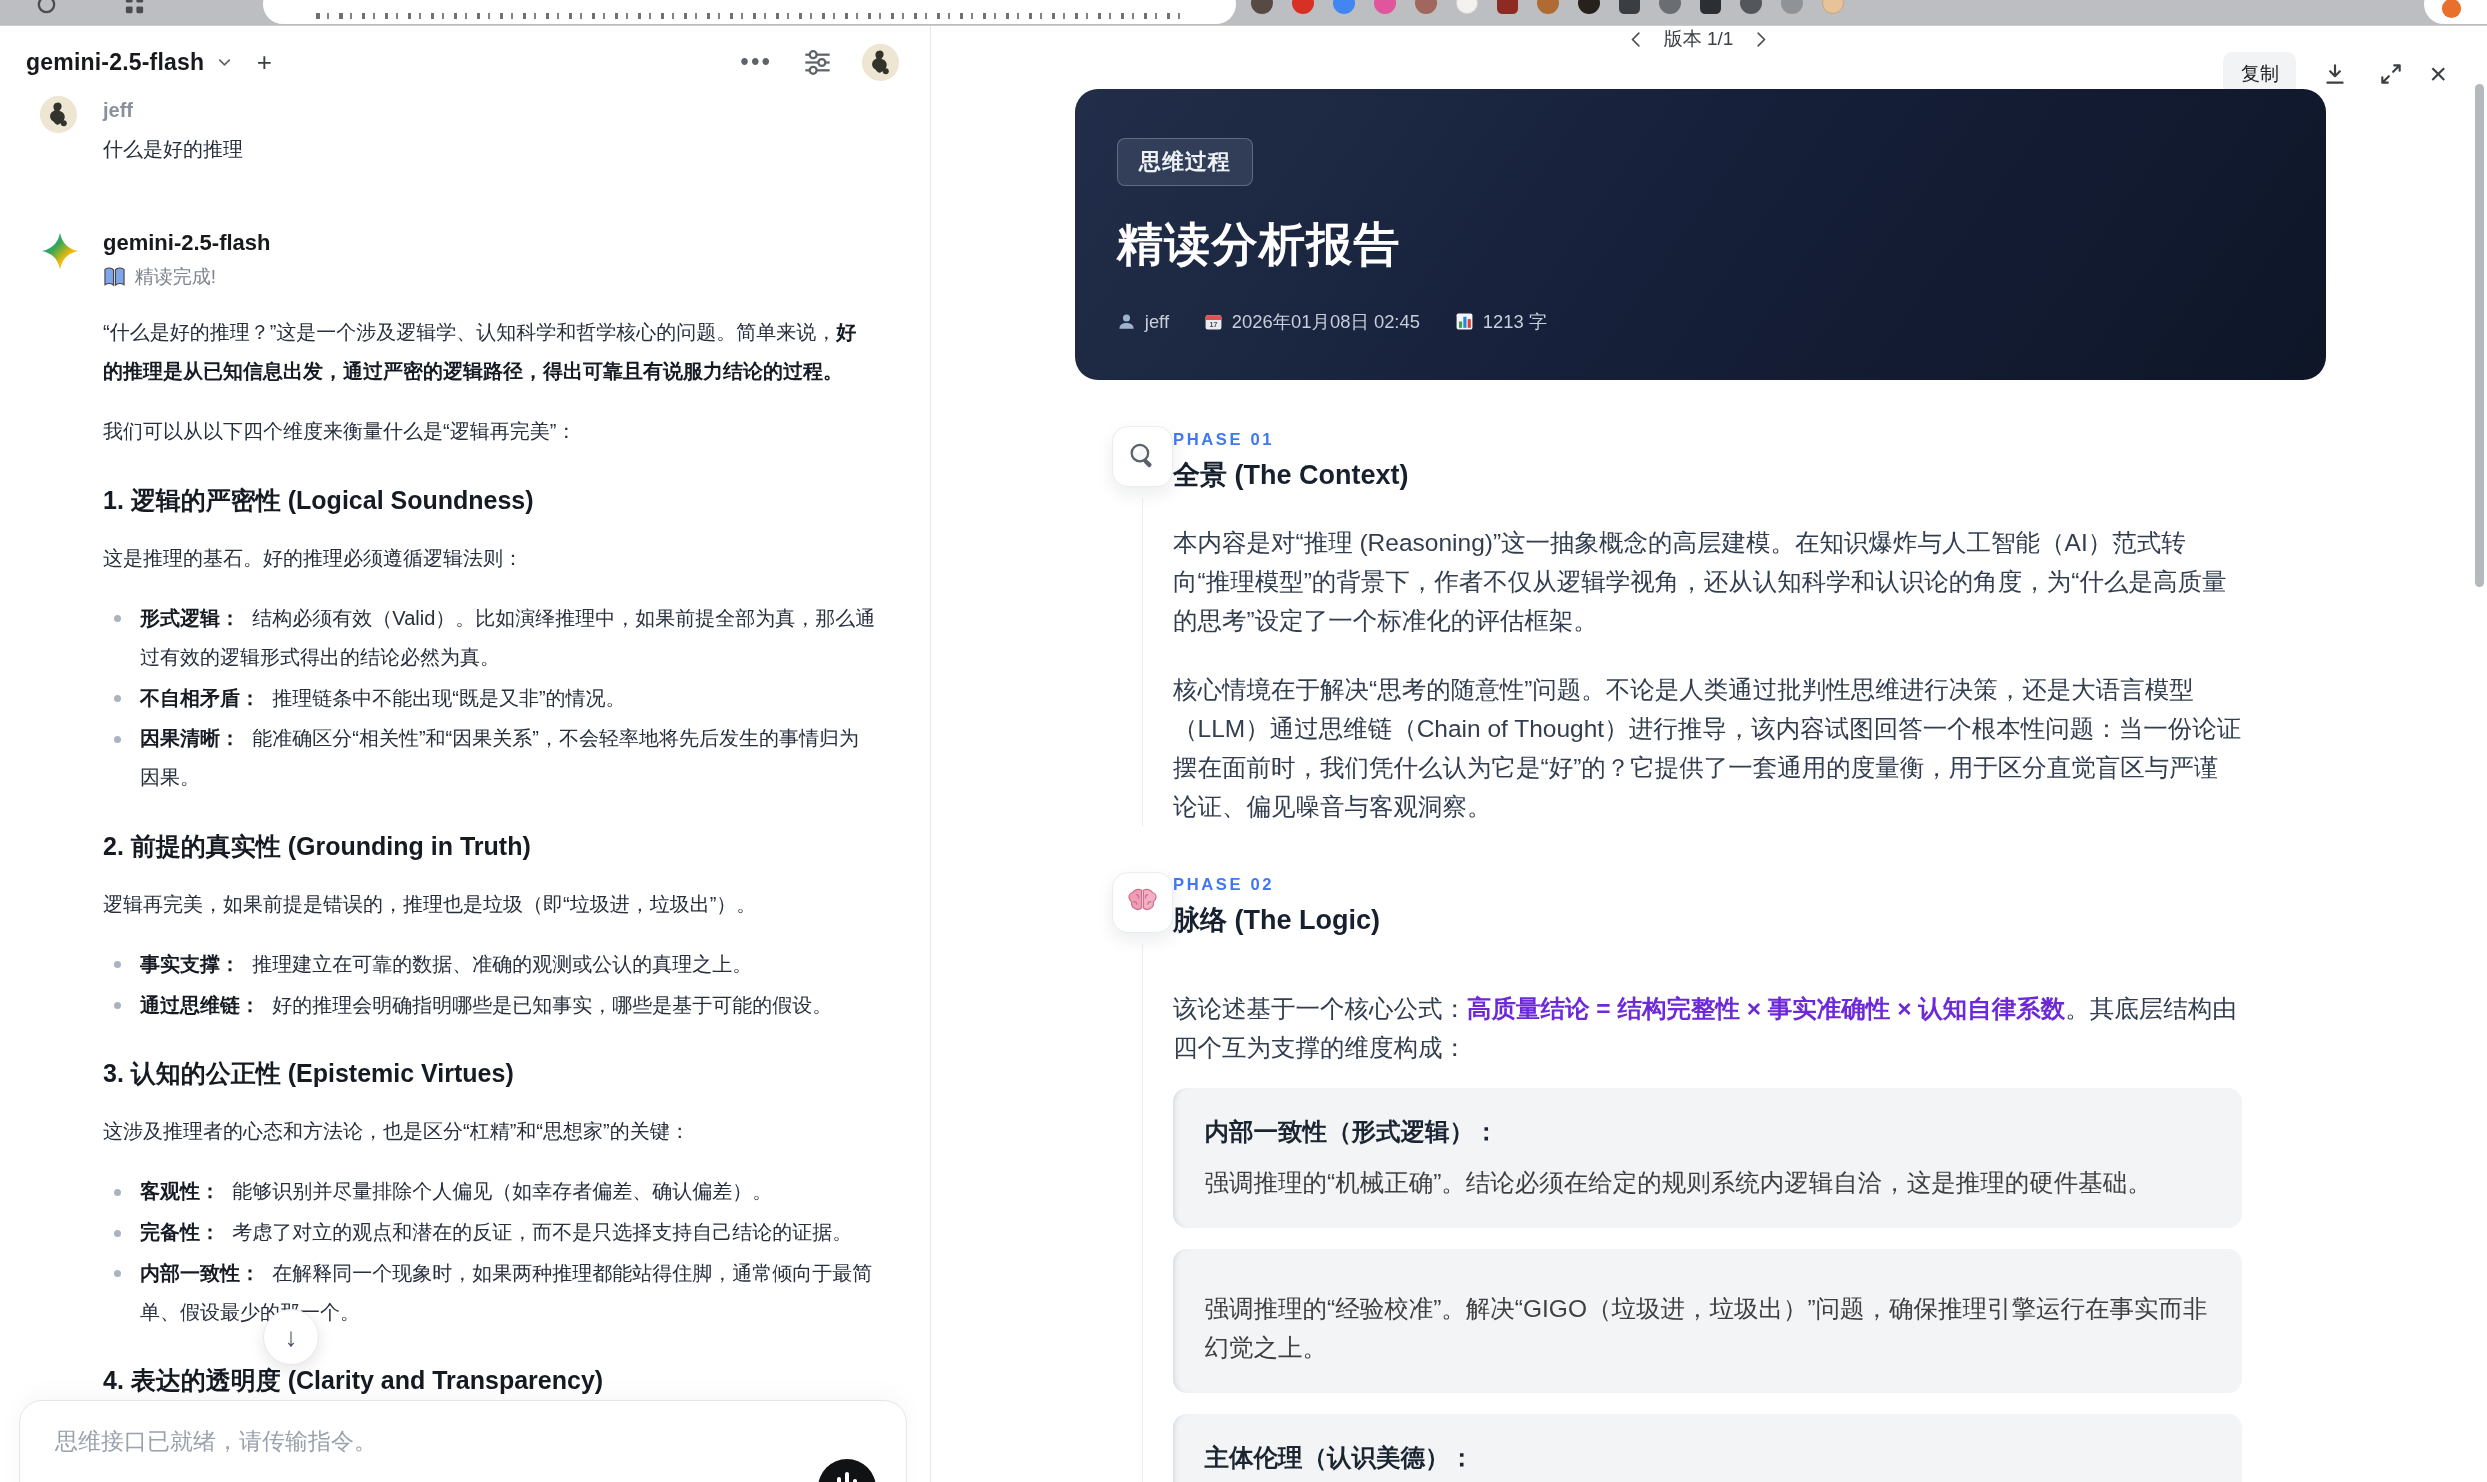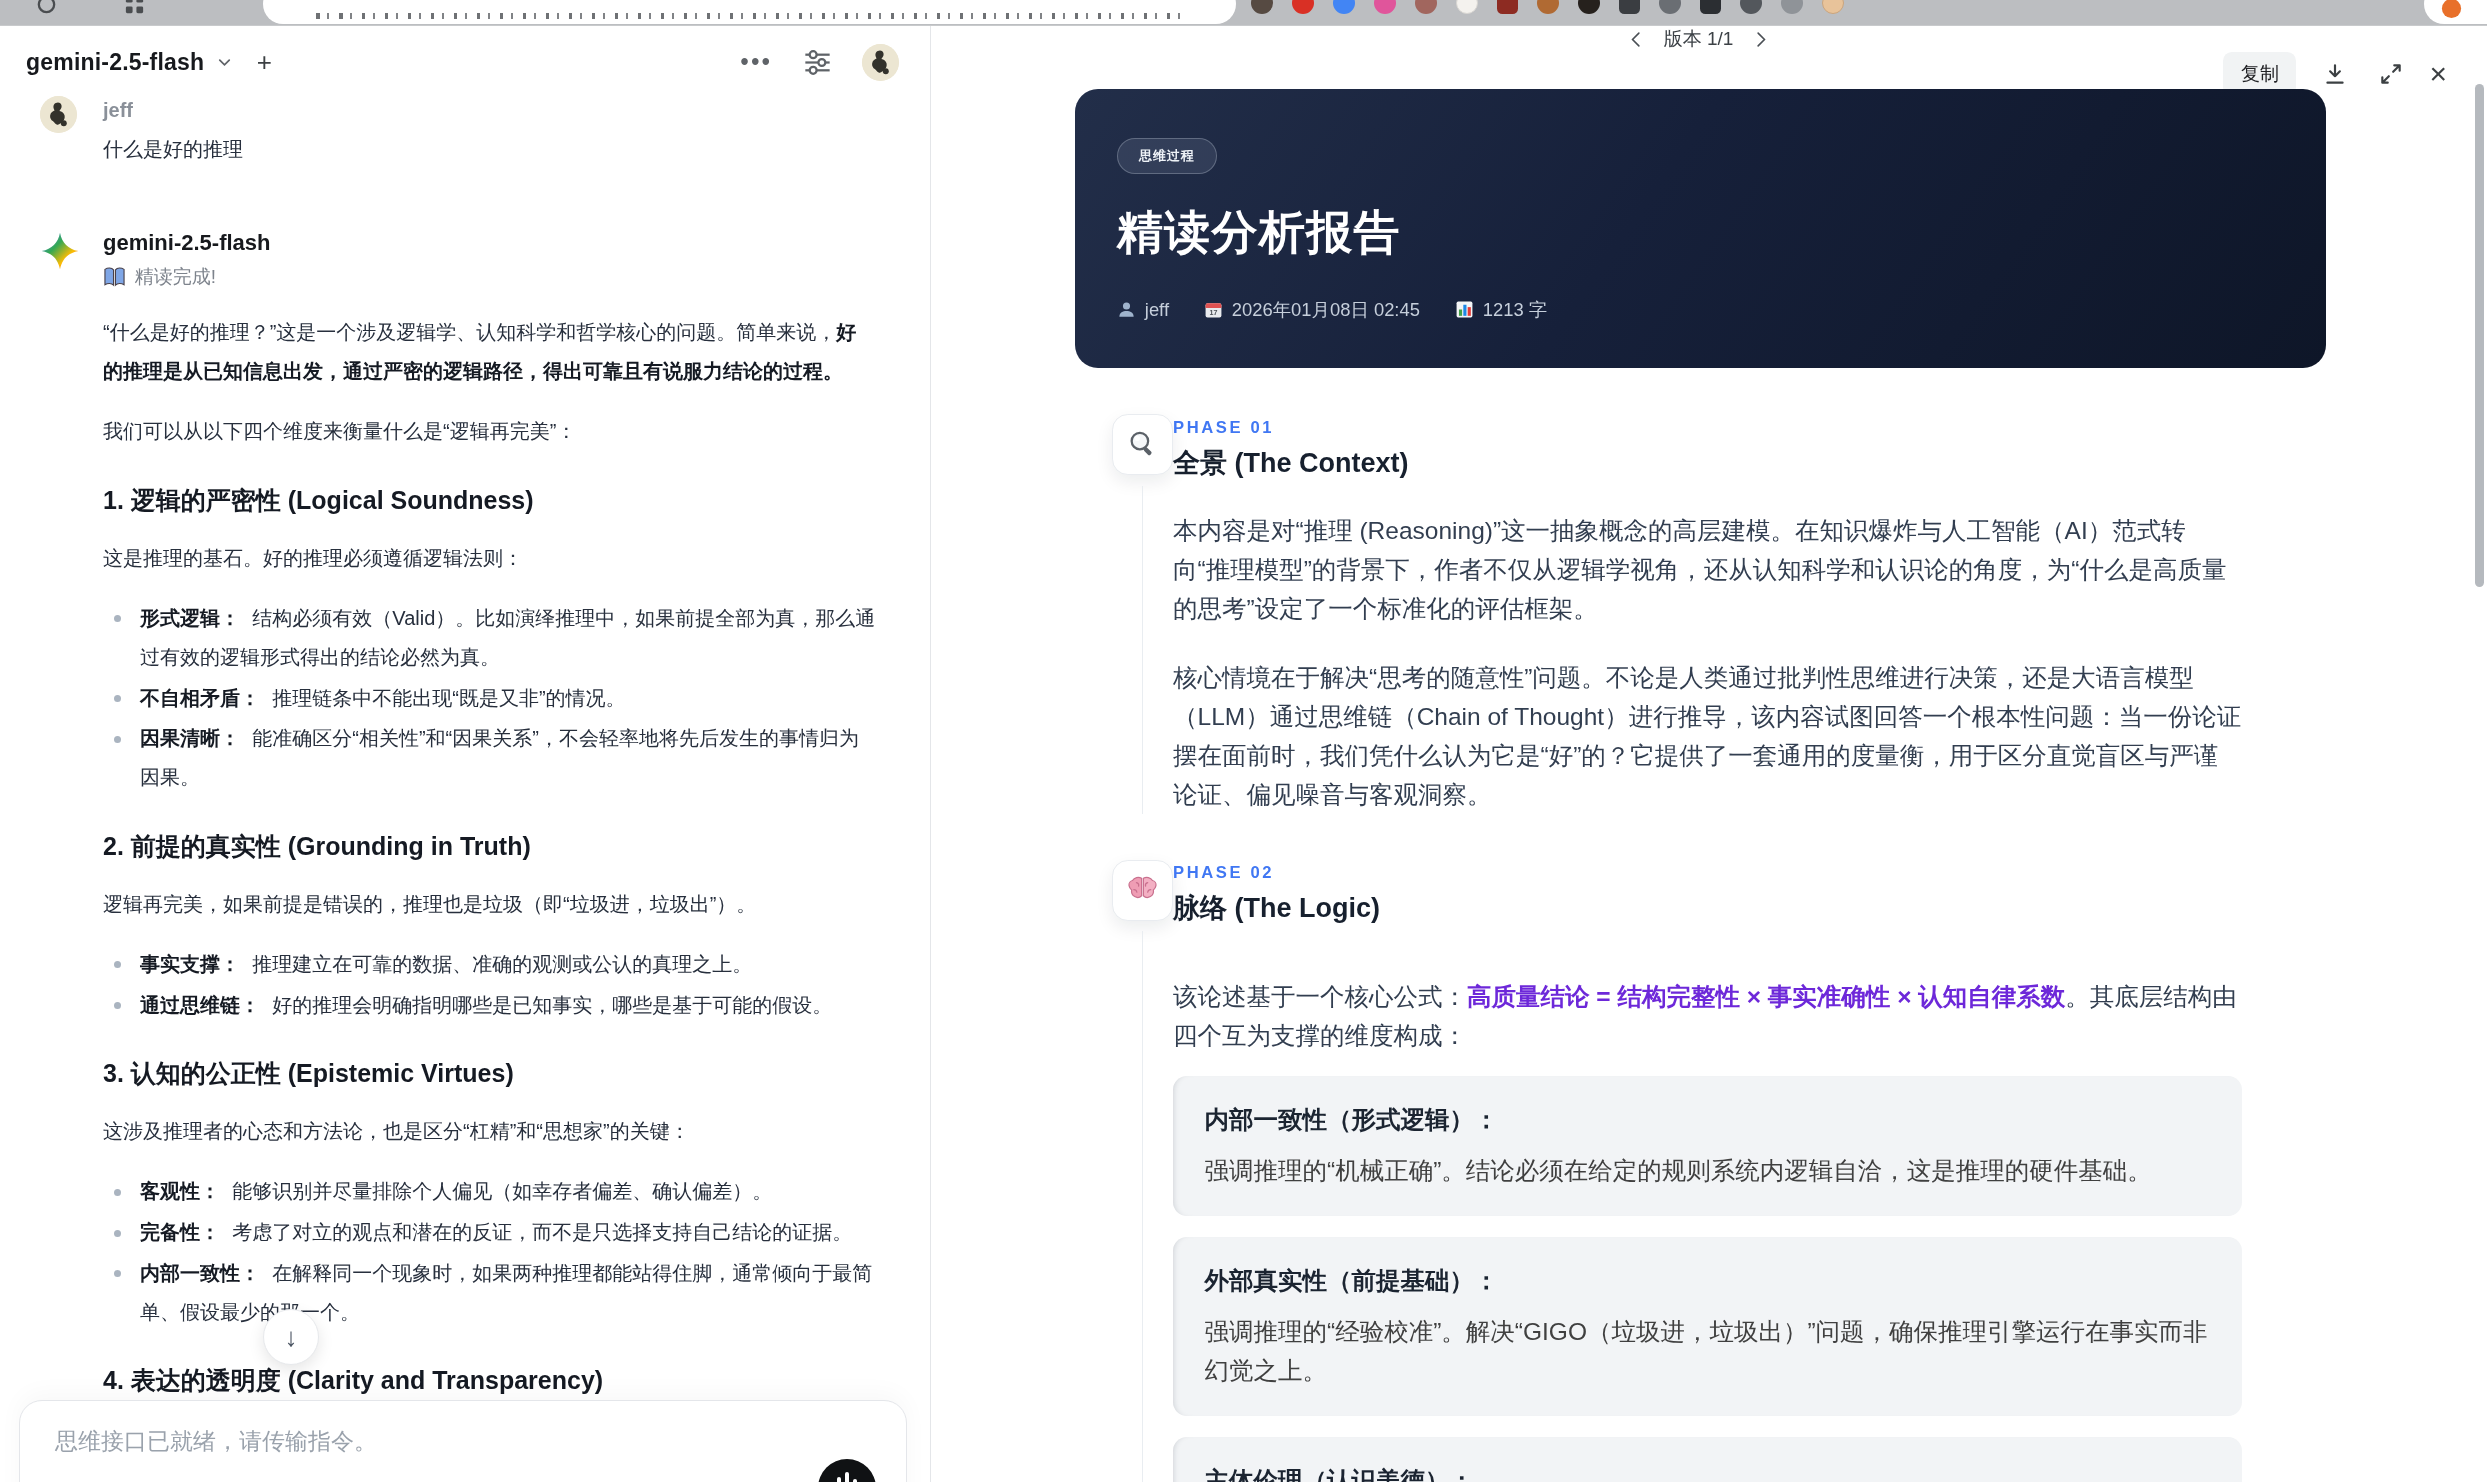--- a/index.html
+++ b/index.html
@@ -74,23 +74,23 @@
   .copy-btn { background:#f1f3f4; border-radius:8.8px; padding:8.8px 17.5px; font-size:19px; color:#202124; }
   .icon-btn { display:grid; place-items:center; width:35px; height:35px; color:#3c4043; }
   .close-btn { font-size:30px; color:#3c4043; line-height:1; }
 
   .report-scroll { position:absolute; top:58px; left:0; right:0; bottom:0; overflow:hidden; }
   .report-inner { width:1251px; margin:5.3px 0 0 144px; }
 
   .hero-card { border-radius:23px; padding:49px 42px 46px;
     background:linear-gradient(125deg,#222e49 0%,#16203a 45%,#0e1628 100%);
     color:#fff; }
-  .hero-badge { display:inline-block; padding:7.9px 21px; border-radius:18px;
+  .hero-badge { display:inline-block; padding:7.9px 21px; border-radius:8px;
     background:rgba(148,163,184,.17); border:0.9px solid rgba(203,213,225,.30);
-    font-size:13px; font-weight:700; color:#eef2f7; letter-spacing:0.9px; }
+    font-size:22px; font-weight:700; color:#eef2f7; letter-spacing:0.9px; }
   .hero-title { margin-top:28px; font-size:46px; font-weight:800; letter-spacing:1.3px; }
   .hero-meta { margin-top:33px; display:flex; align-items:center; gap:35px;
     font-size:18.4px; color:#c6cfdb; }
   .meta-item { display:flex; align-items:center; gap:8.8px; }
 
   .phase { display:flex; margin-top:46px; padding-left:37px; }
   .phase-rail { width:61px; flex:none; display:flex; flex-direction:column; align-items:center; }
   .phase-icon-box { width:61px; height:61px; border-radius:15.8px; background:#fff;
     border:0.9px solid #e9ecf0; box-shadow:0 7px 17.5px rgba(15,23,42,.08);
     display:grid; place-items:center; flex:none; }
@@ -389,21 +389,20 @@
           <div class="phase-content">
             <div class="phase-label">PHASE 02</div>
             <div class="phase-title">脉络 (The Logic)</div>
             <p class="lead"><span>该论述基于一个核心公式：</span><strong>高质量结论 = 结构完整性 × 事实准确性 × 认知自律系数</strong><span>。其底层结构由四个互为支撑的维度构成：</span></p>
 
             <div class="dim-box">
               <div class="dim-title">内部一致性（形式逻辑）：</div>
               <div class="dim-text">强调推理的“机械正确”。结论必须在给定的规则系统内逻辑自洽，这是推理的硬件基础。</div>
             </div>
             <div class="dim-box">
-              <div class="dim-title">外部真实性（前提基础）：</div>
               <div class="dim-text">强调推理的“经验校准”。解决“GIGO（垃圾进，垃圾出）”问题，确保推理引擎运行在事实而非幻觉之上。</div>
             </div>
             <div class="dim-box">
               <div class="dim-title">主体伦理（认识美德）：</div>
 
             </div>
           </div>
         </div>
 
       </div>

